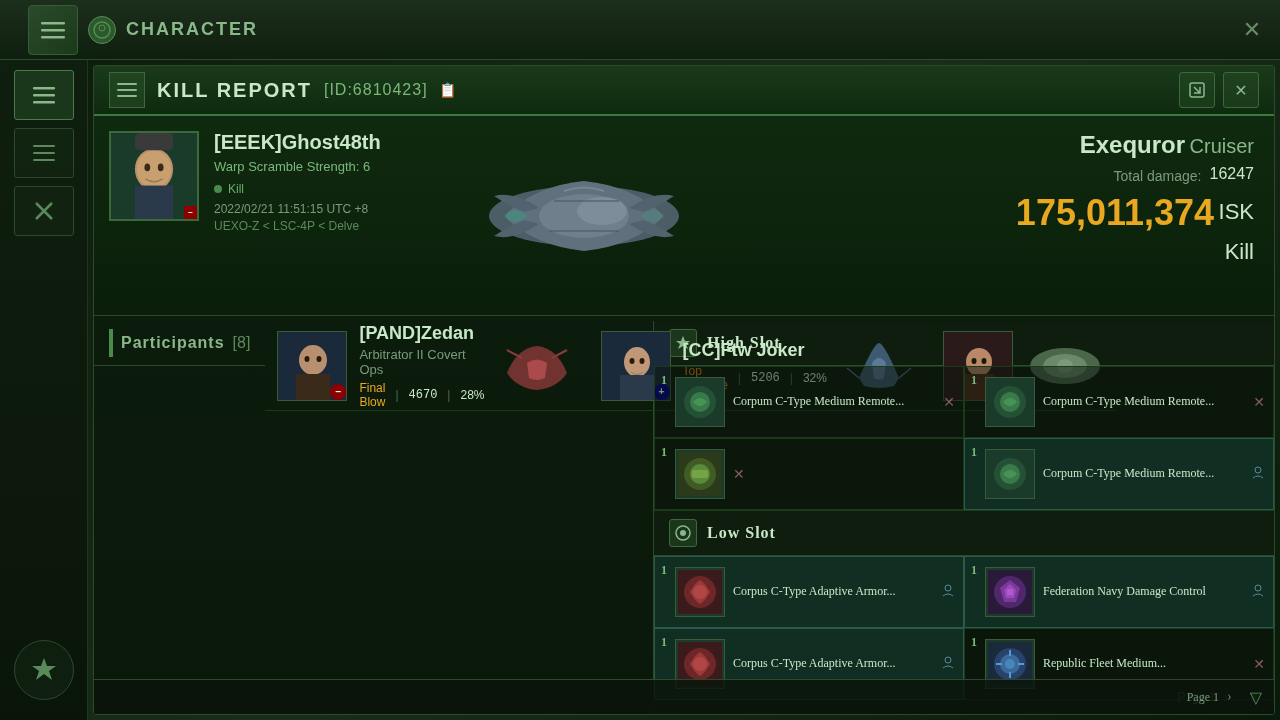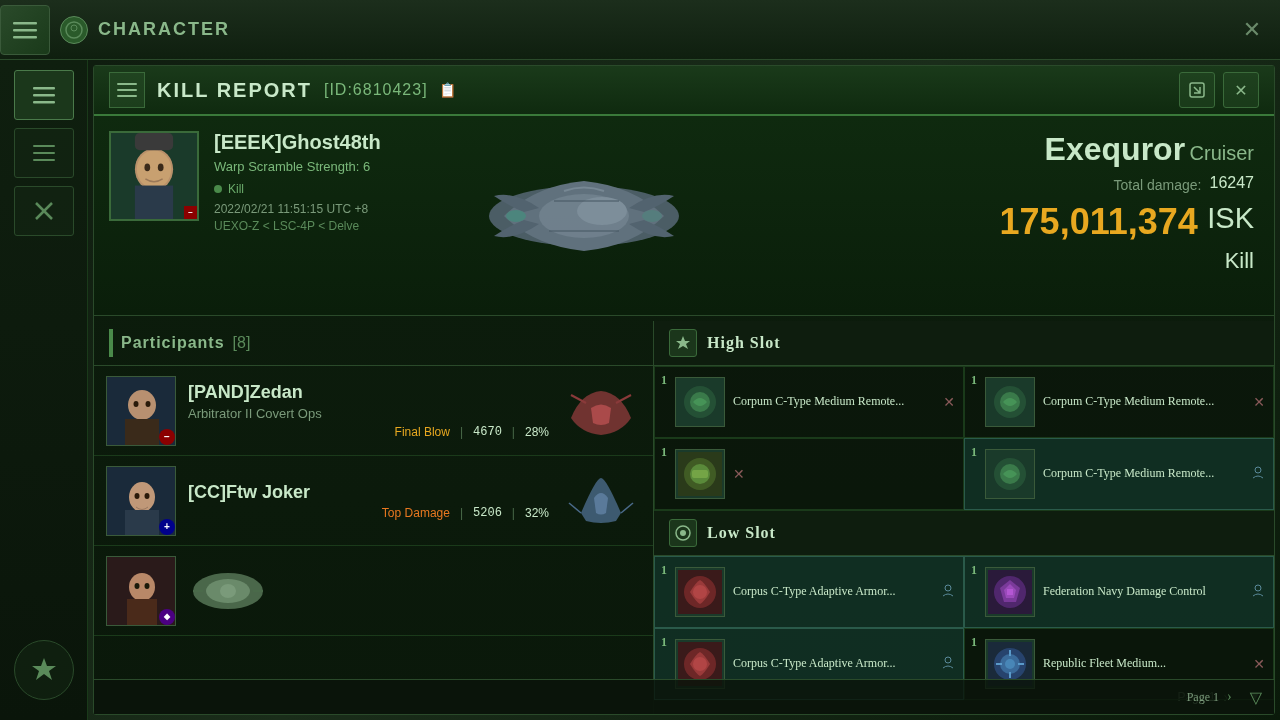--- a/index.html
+++ b/index.html
@@ -21,21 +21,21 @@
 
     
     .top-bar {
       position: absolute;
       top: 0; left: 0; right: 0;
       height: 60px;
       background: linear-gradient(180deg, #1c2e1c 0%, #0f1f0f 100%);
       border-bottom: 1px solid #2a4a2a;
       display: flex;
       align-items: center;
-      padding: 0 0;
+      padding: 0 28px;
       gap: 10px;
     }
 
     .hamburger-btn {
       width: 50px; height: 50px;
       background: linear-gradient(135deg, #2a4a2a, #1a3a1a);
       border: 1px solid #3a5a3a;
       border-radius: 4px;
       display: flex;
       align-items: center;
@@ -298,21 +298,21 @@
       text-align: right;
     }
 
     .ship-class {
       color: #8ab88a;
       font-size: 20px;
     }
 
     .ship-name {
       color: #c8e8c8;
-      font-size: 32px;
+      font-size: 24px;
       font-weight: bold;
       text-align: center;
     }
 
     .damage-label {
       color: #7a9a7a;
       font-size: 14px;
       margin-top: 5px;
     }
 
@@ -323,23 +323,22 @@
 
     .isk-value {
       color: #e8a820;
       font-size: 36px;
       font-weight: bold;
       margin-top: 7px;
     }
 
     .isk-label {
       color: #c8e8c8;
-      font-size: 29px;
+      font-size: 22px;
       vertical-align: super;
-      margin-left: 5px;
     }
 
     .kill-type {
       color: #c8e8c8;
       font-size: 22px;
       text-align: right;
       margin-top: 5px;
     }
 
     
@@ -347,21 +346,21 @@
       position: absolute;
       top: 255px; left: 0; right: 0; bottom: 0;
       display: flex;
     }
 
     
     .participants-panel {
       width: 560px;
       border-right: 1px solid #2a4a2a;
       display: flex;
-      flex-direction: column;
+      flex-direction: row;
     }
 
     .panel-title {
       height: 45px;
       display: flex;
       align-items: center;
       padding: 0 15px;
       gap: 8px;
       border-bottom: 1px solid #2a4a2a;
     }

